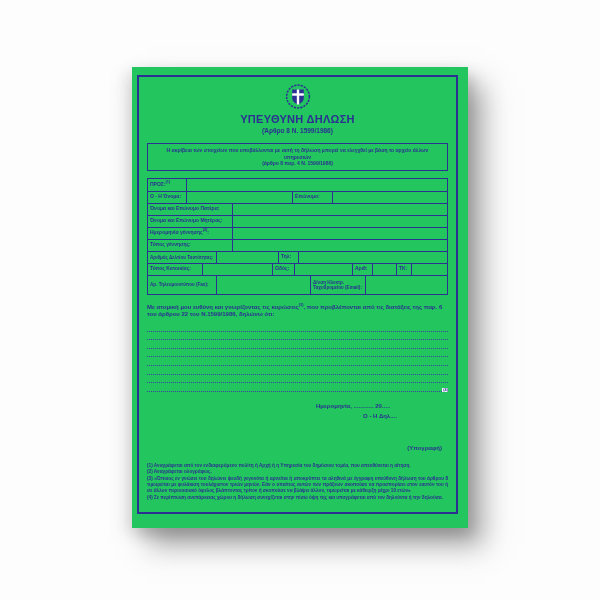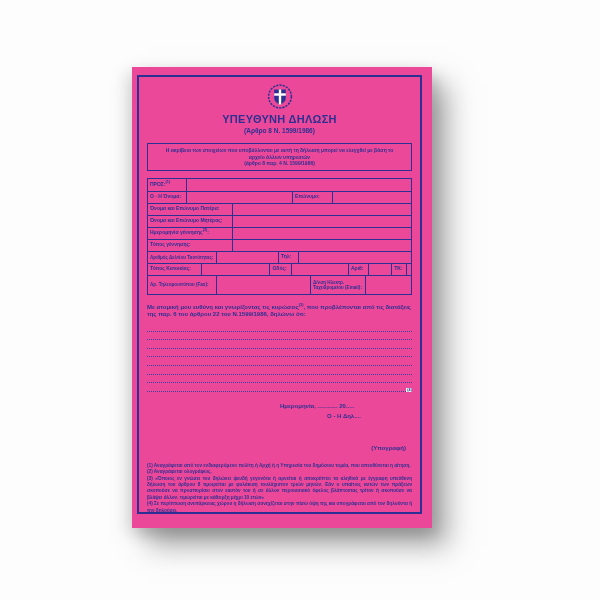--- a/index.html
+++ b/index.html
@@ -11,22 +11,22 @@
   body{
     background:#fdfdfd;
     font-family:"Liberation Sans", sans-serif;
     color:var(--blue);
     position:relative;
     overflow:hidden;
   }
   .sheet{
     position:absolute;
     left:132px; top:67px;
-    width:300px; height:461px;
-    background:#ec4899;
+    width:336px; height:461px;
+    background:#22c55e;
     box-shadow:
       16px 18px 26px rgba(90,90,90,.50),
       6px 8px 12px rgba(110,110,110,.25),
       -7px 5px 14px rgba(130,130,130,.22);
   }
   .frame{
     position:absolute;
     left:5px; top:8px; right:10px; bottom:14px;
     border:2px solid var(--blue);
     padding:0 8px;

